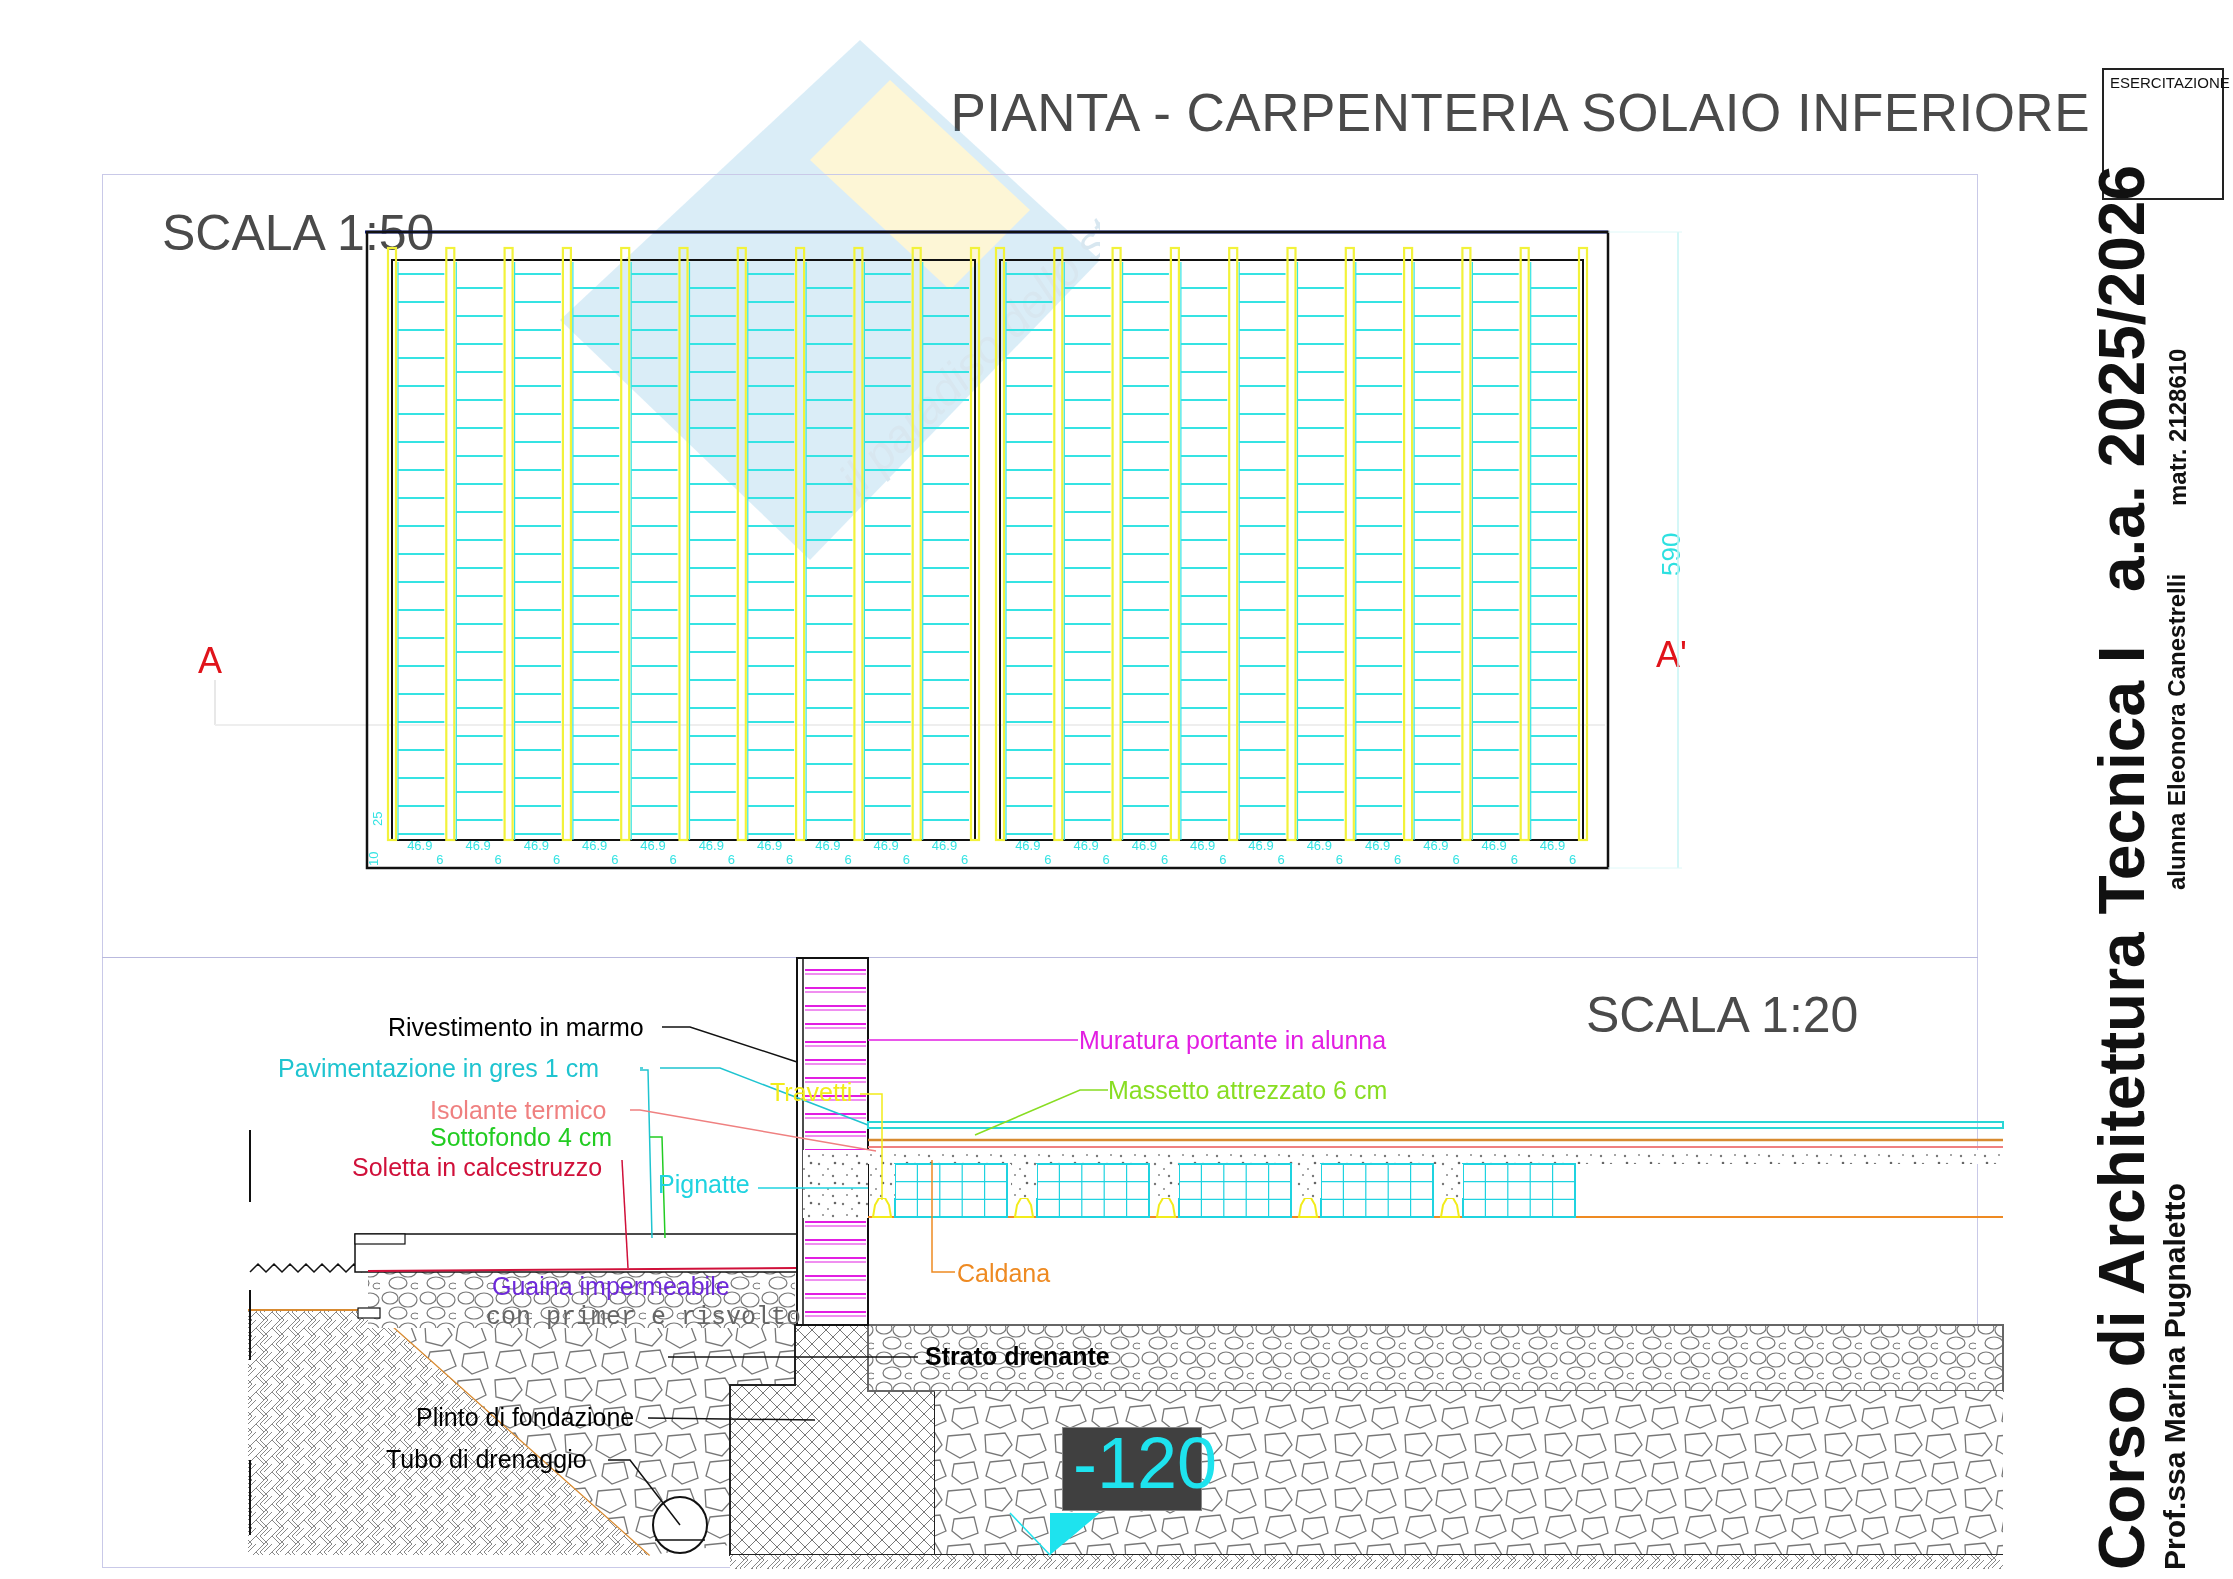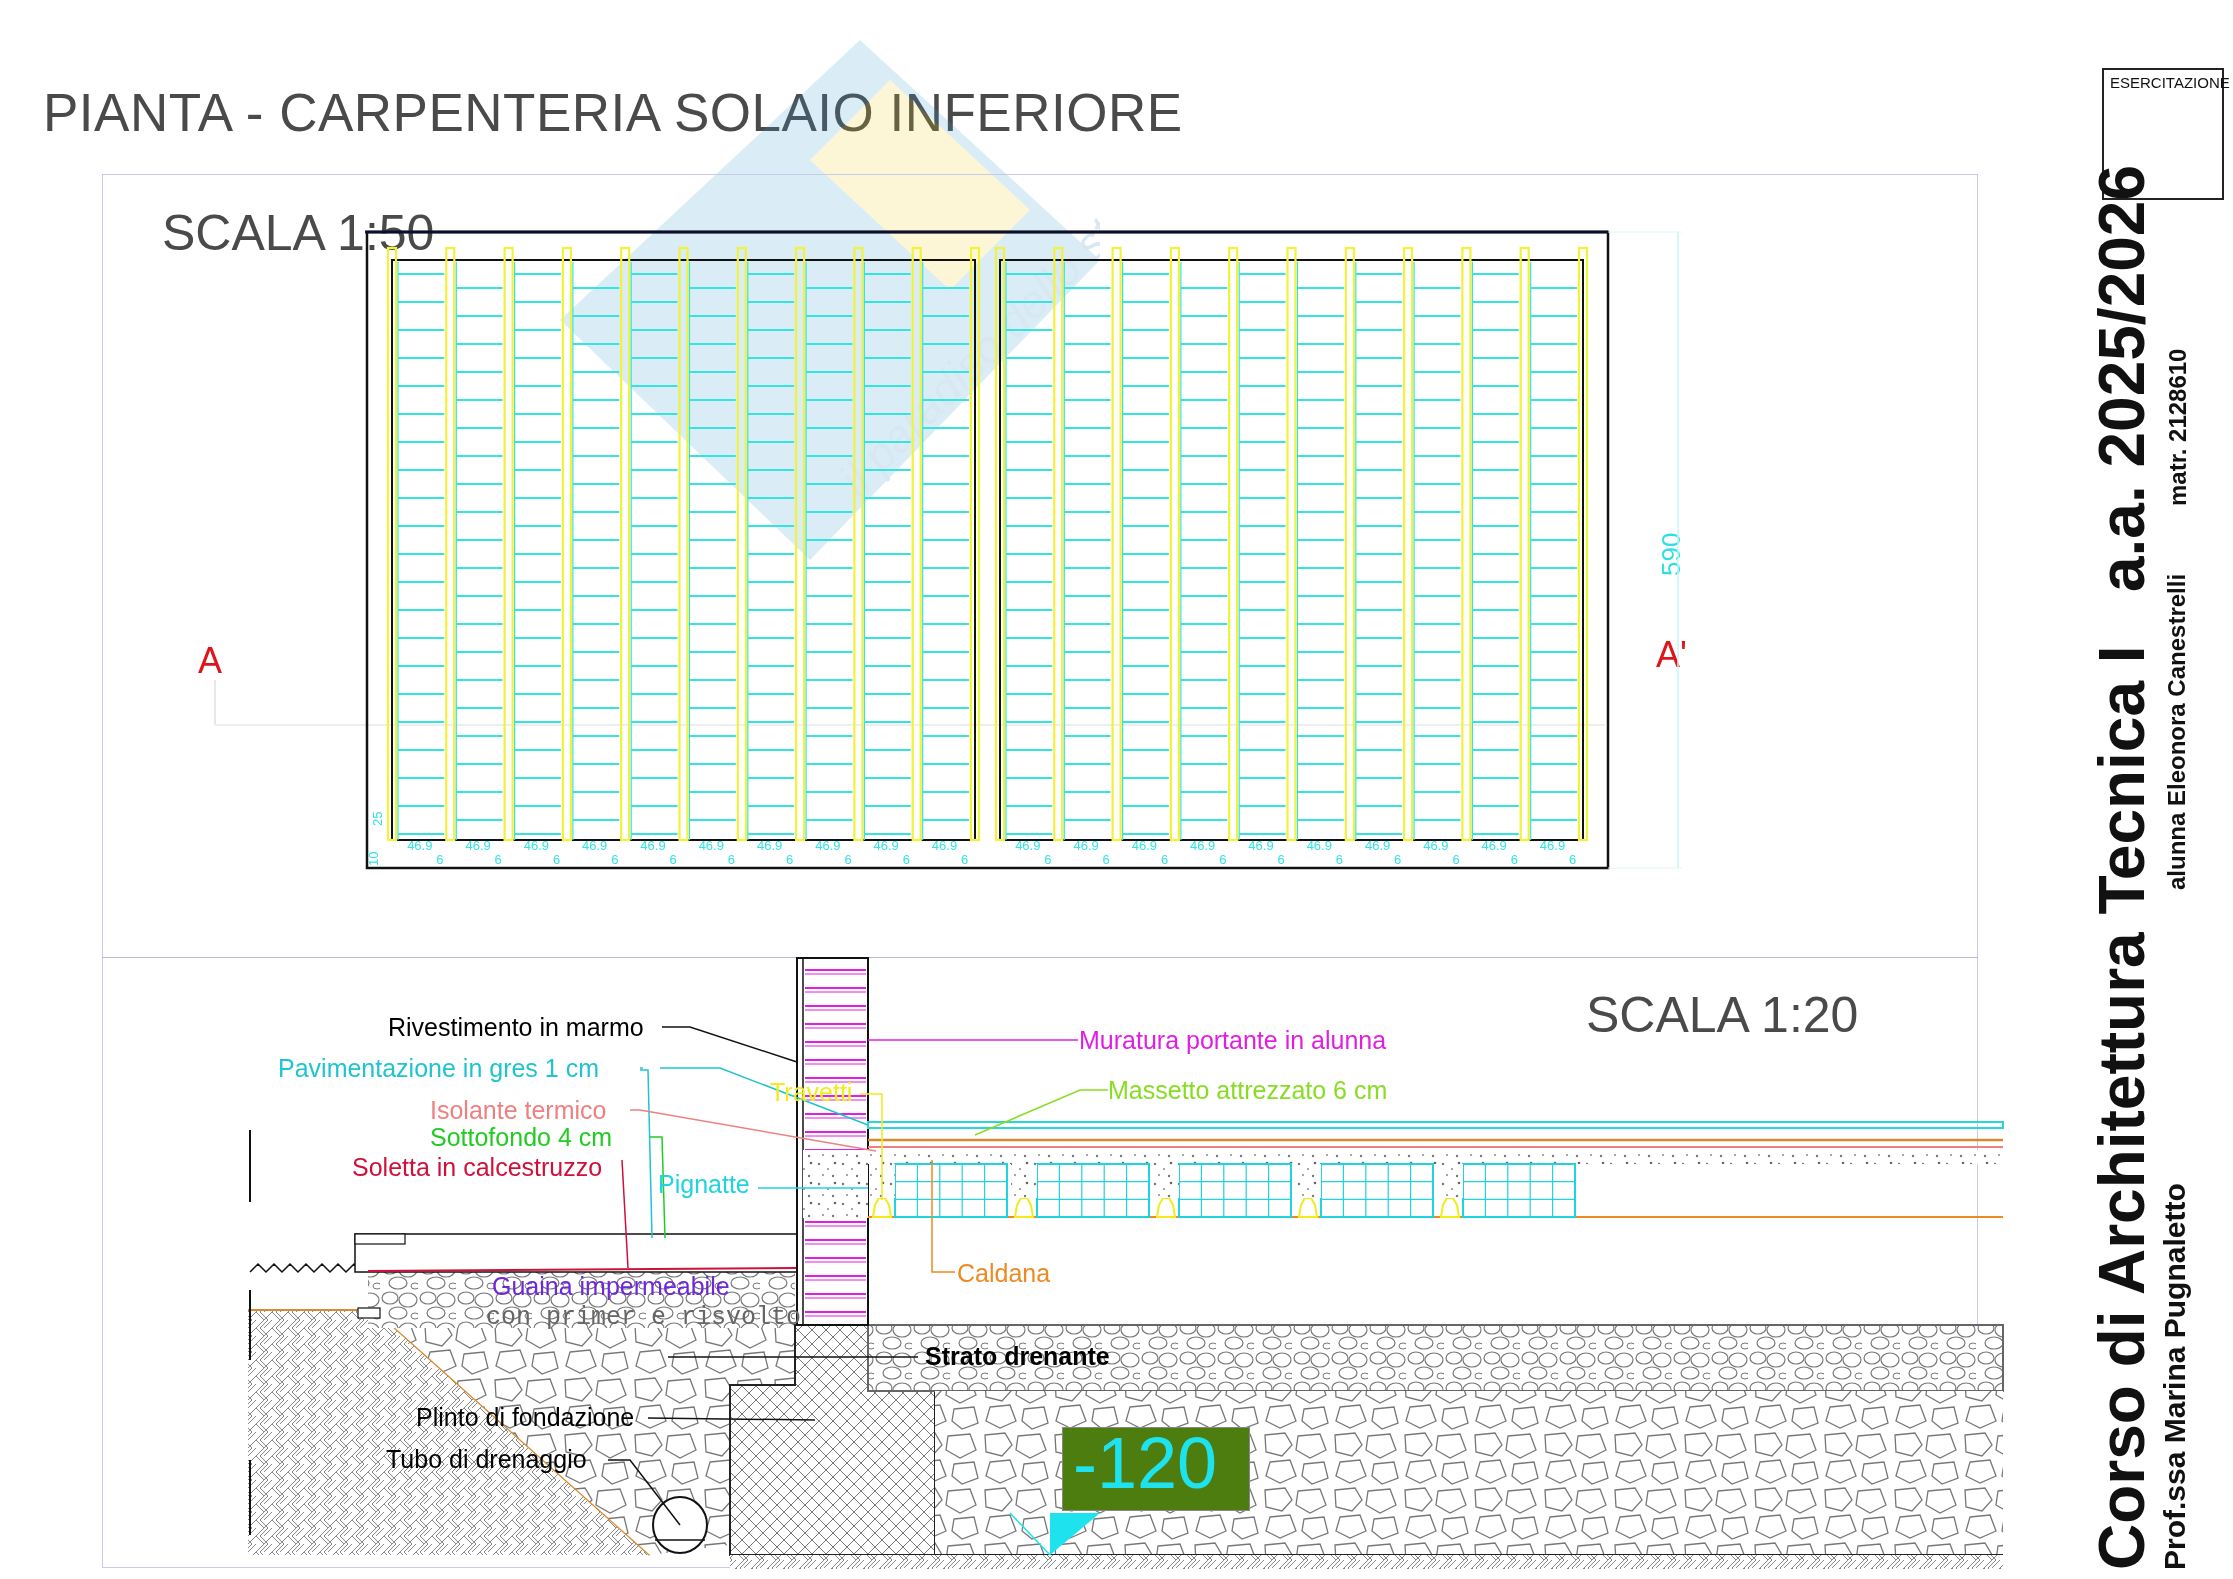--- a/index.html
+++ b/index.html
@@ -1,33 +1,33 @@
 <!DOCTYPE html>
 <html><head>
 <meta charset="utf-8">
 <style>
   html, body { margin:0; padding:0; background:#ffffff; }
   body { width:2233px; height:1579px; position:relative; overflow:hidden; font-family:"Liberation Sans", sans-serif; }
   .abs { position:absolute; }
-  .title { left:0; width:2090px; top:82px; text-align:left; font-size:53px; color:#4a4a4a; letter-spacing:0.5px;padding-left:43px; }
+  .title { left:0; width:2090px; top:82px; text-align:right; font-size:53px; color:#4a4a4a; letter-spacing:0.5px; }
   .frame { left:102px; top:174px; width:1876px; height:1394px; border:1.5px solid #c9c9e8; box-sizing:border-box; }
   .divider { left:102px; top:957px; width:1876px; height:0; border-top:1.5px solid #b9b9de; }
   .scale { font-size:50px; color:#4a4a4a; }
   .badge { left:2063px; top:68px; width:122px; height:132px; border:2px solid #222; box-sizing:border-box;margin-left:39px; }
   .badge .lab { position:absolute; left:6px; top:4px; font-size:15px; color:#111; }
   .badge .num { position:absolute; left:6px; top:12px; font-size:118px; color:#111; letter-spacing:-4px; line-height:1.1; }
   .vtext { transform-origin:left top; transform:rotate(-90deg); white-space:nowrap; }
   .vt-course { left:2085px; top:1570px; font-size:64px; font-weight:bold; color:#111; }
   .vt-prof { left:2158px; top:1570px; font-size:30px; font-weight:bold; color:#111; }
   .vt-student { left:2163px; top:890px; font-size:24px; font-weight:bold; color:#111; }
   .vt-matr { left:2164px; top:506px; font-size:24px; font-weight:bold; color:#111; }
   .sec-mark { font-size:36px; color:#e0141b; }
   .dim-590 { font-size:26px; color:#2de0e0; }
   .lbl { font-size:25px; white-space:nowrap; }
-  .level-box { left:1062px; top:1427px; width:188px; height:84px; border:1.5px solid #888; background:#4d7c0f; box-sizing:border-box; }
+  .level-box { left:1062px; top:1427px; width:140px; height:84px; border:1.5px solid #888; background:#404040; box-sizing:border-box; }
   .level-box span { position:absolute; left:10px; top:-6px; font-size:72px; color:#1ee3ee; }
   .watermark { left:560px; top:40px; width:540px; height:520px; opacity:0.18; pointer-events:none; }
 </style>
 </head>
 <body>
 
 <div class="abs title">PIANTA - CARPENTERIA SOLAIO INFERIORE</div>
 
 <svg class="abs watermark" viewBox="0 0 540 520">
   <polygon points="300,0 540,220 250,520 0,280" fill="#3aa0d8"></polygon>

